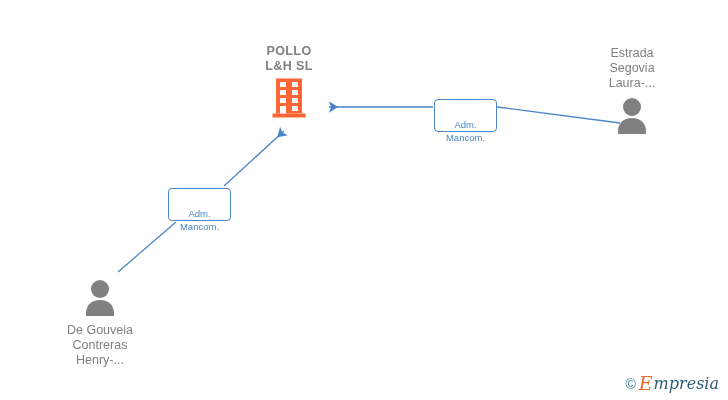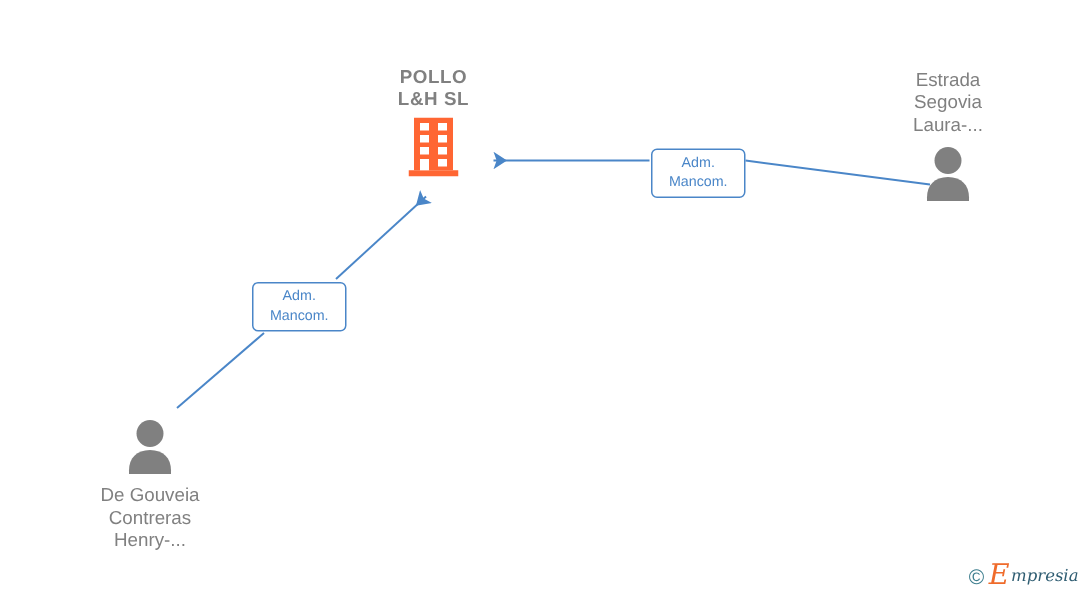--- a/index.html
+++ b/index.html
@@ -81,21 +81,21 @@
     box-sizing: border-box;
     width: 63px;
     height: 33px;
     background: #ffffff;
     border: 1px solid #4a86c8;
     border-radius: 4px;
     color: #4a86c8;
     font-size: 9.5px;
     line-height: 13px;
     text-align: center;
-    padding-top: 2px;
+    padding-top: 18px;
     white-space: pre-line;
   }
   .rel-label.r1 { left: 434px; top: 99px; }
   .rel-label.r2 { left: 168px; top: 188px; }
 
   
   .watermark {
     position: absolute;
     right: 9px;
     bottom: 7px;
@@ -113,21 +113,21 @@
     color: #ef6b2b;
     font-family: "DejaVu Serif", serif;
     font-style: italic;
     font-size: 19px;
     line-height: 1;
   }
   .wm-rest {
     color: #2f5d72;
     font-family: "DejaVu Serif", serif;
     font-style: italic;
-    font-size: 11px;
+    font-size: 16px;
     line-height: 1;
     margin-left: -2px;
   }
 </style>
 </head>
 <body>
 
 <div id="canvas">
 
   <svg id="edges" viewBox="0 0 728 400" width="728" height="400">

